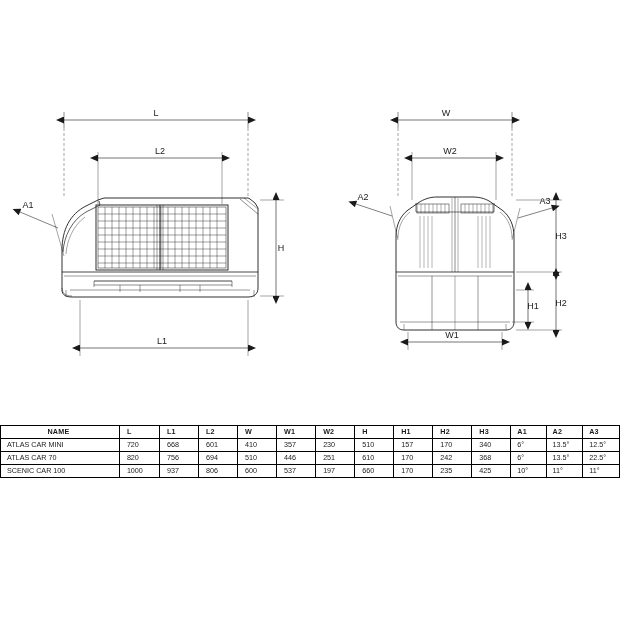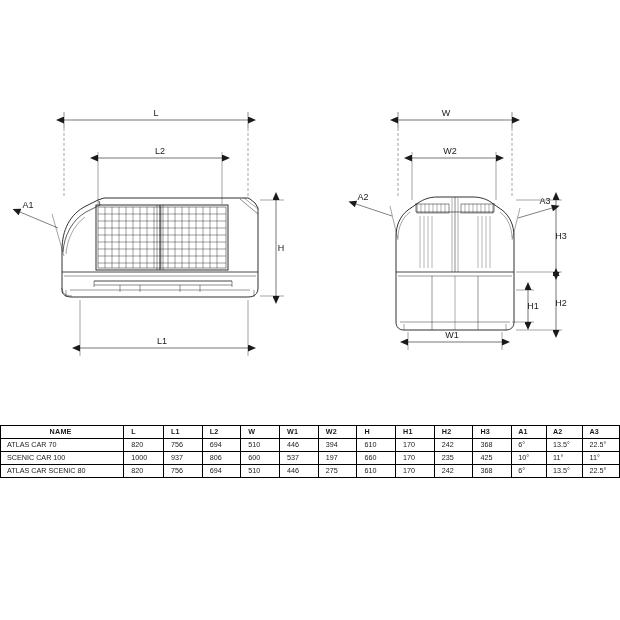--- a/index.html
+++ b/index.html
@@ -293,27 +293,43 @@
           <th class="num">H1</th>
           <th class="num">H2</th>
           <th class="num">H3</th>
           <th class="ang">A1</th>
           <th class="ang">A2</th>
           <th class="ang">A3</th>
         </tr>
       </thead>
       <tbody>
         <tr>
+          <td class="c-name">ATLAS CAR MINI</td>
+          <td class="num">720</td>
+          <td class="num">668</td>
+          <td class="num">601</td>
+          <td class="num">410</td>
+          <td class="num">357</td>
+          <td class="num">230</td>
+          <td class="num">510</td>
+          <td class="num">157</td>
+          <td class="num">170</td>
+          <td class="num">340</td>
+          <td class="ang">6°</td>
+          <td class="ang">13.5°</td>
+          <td class="ang">12.5°</td>
+        </tr>
+        <tr>
           <td class="c-name">ATLAS CAR 70</td>
           <td class="num">820</td>
           <td class="num">756</td>
           <td class="num">694</td>
           <td class="num">510</td>
           <td class="num">446</td>
-          <td class="num">394</td>
+          <td class="num">251</td>
           <td class="num">610</td>
           <td class="num">170</td>
           <td class="num">242</td>
           <td class="num">368</td>
           <td class="ang">6°</td>
           <td class="ang">13.5°</td>
           <td class="ang">22.5°</td>
         </tr>
         <tr>
           <td class="c-name">SCENIC CAR 100</td>
@@ -324,33 +340,17 @@
           <td class="num">537</td>
           <td class="num">197</td>
           <td class="num">660</td>
           <td class="num">170</td>
           <td class="num">235</td>
           <td class="num">425</td>
           <td class="ang">10°</td>
           <td class="ang">11°</td>
           <td class="ang">11°</td>
         </tr>
-        <tr>
-          <td class="c-name">ATLAS CAR SCENIC 80</td>
-          <td class="num">820</td>
-          <td class="num">756</td>
-          <td class="num">694</td>
-          <td class="num">510</td>
-          <td class="num">446</td>
-          <td class="num">275</td>
-          <td class="num">610</td>
-          <td class="num">170</td>
-          <td class="num">242</td>
-          <td class="num">368</td>
-          <td class="ang">6°</td>
-          <td class="ang">13.5°</td>
-          <td class="ang">22.5°</td>
-        </tr>
       </tbody>
     </table>
   </div>
 
 </div>
 
 </body></html>

